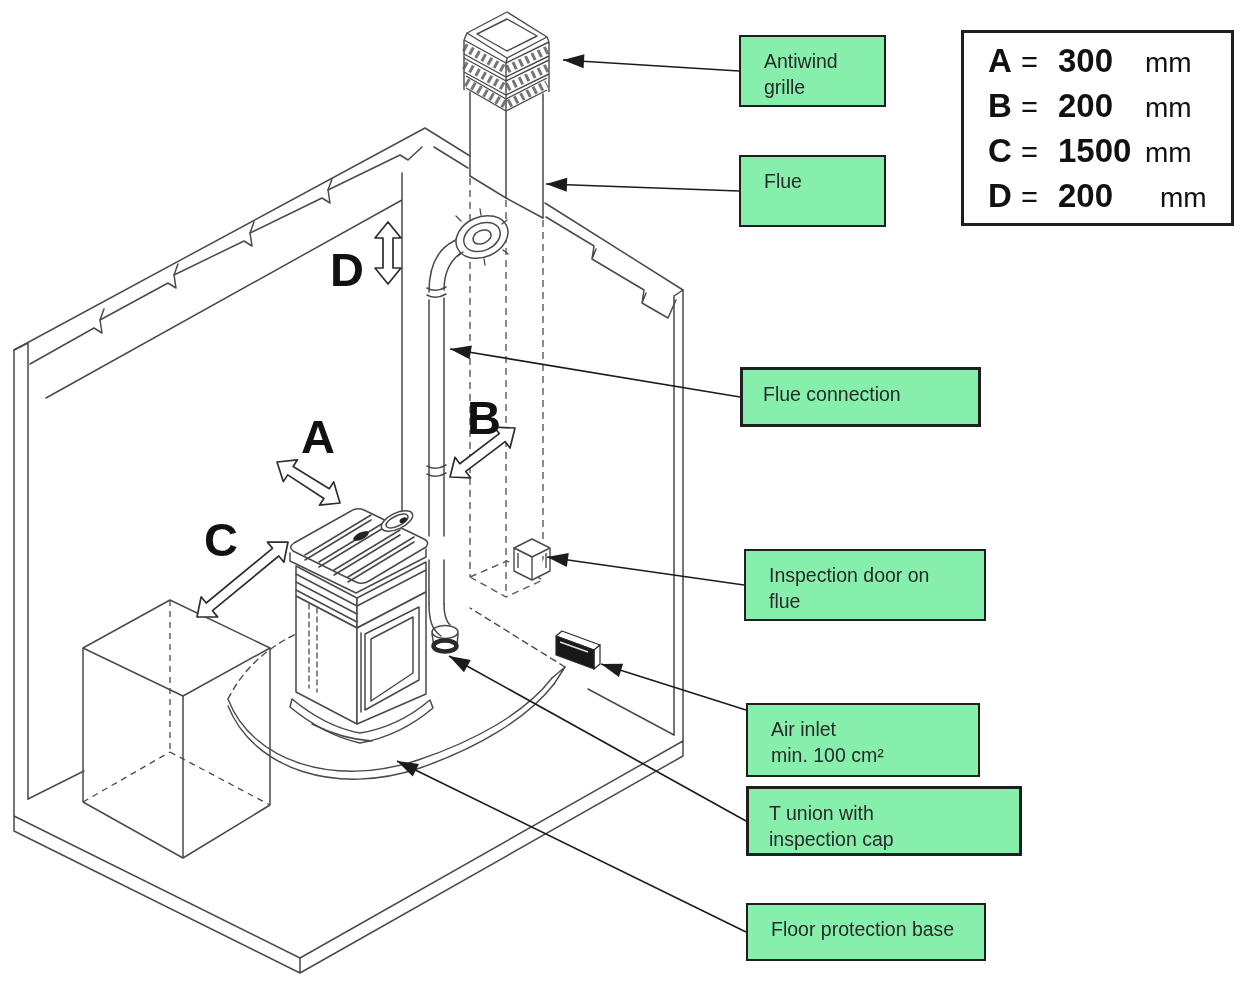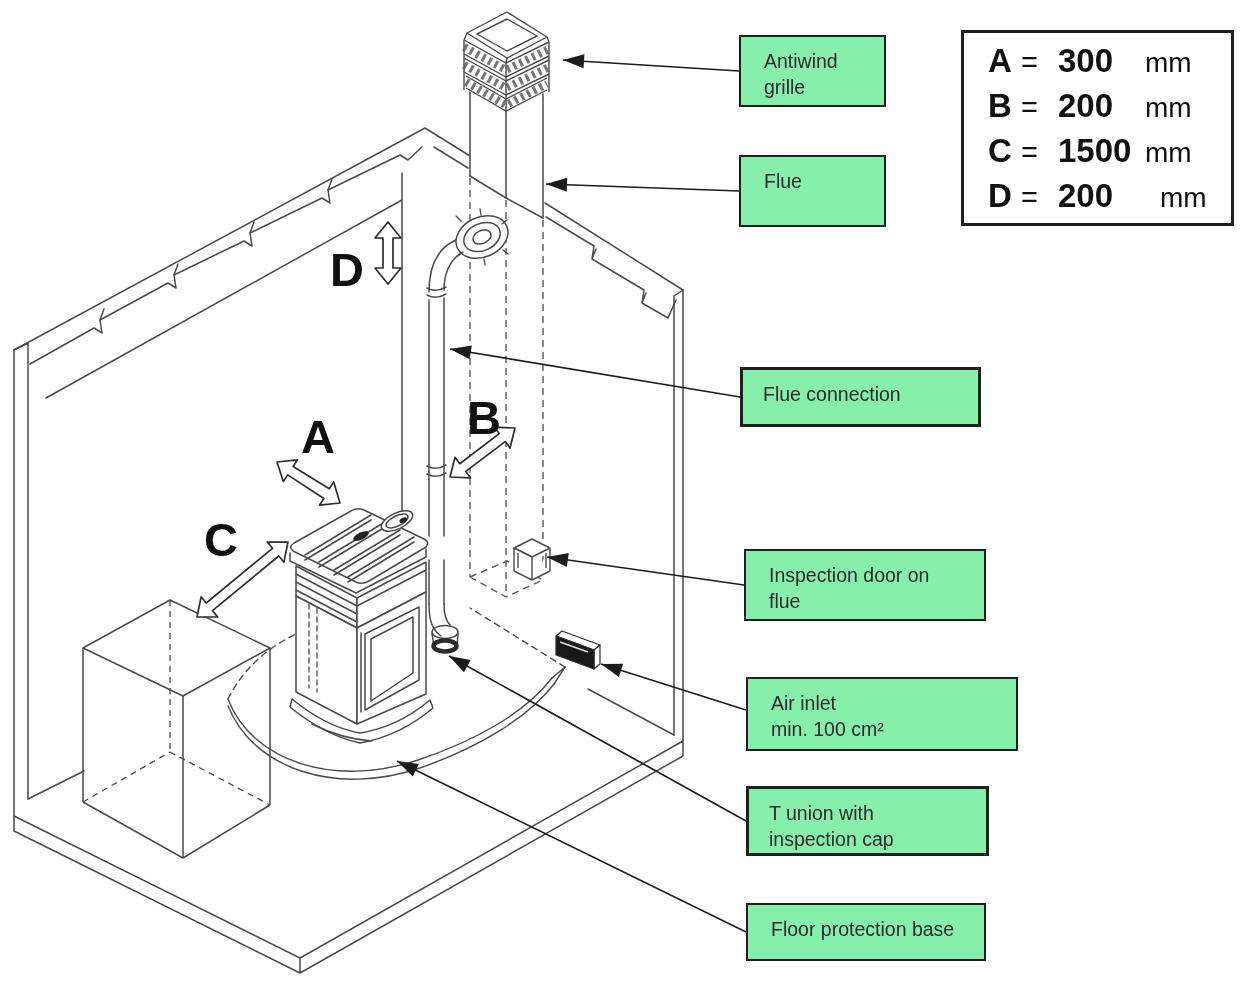--- a/index.html
+++ b/index.html
@@ -184,23 +184,23 @@
   <div class="dim-letter" style="left:467px;top:394px;">B</div>
   <div class="dim-letter" style="left:204px;top:516px;">C</div>
   <div class="dim-letter" style="left:330px;top:246px;">D</div>
 
   <div class="callout" style="left:739px;top:35px;width:147px;height:72px;">Antiwind
 grille</div>
   <div class="callout" style="left:739px;top:155px;width:147px;height:72px;">Flue</div>
   <div class="callout thick" style="left:740px;top:367px;width:241px;height:60px;">Flue connection</div>
   <div class="callout" style="left:744px;top:549px;width:242px;height:72px;">Inspection door on
 flue</div>
-  <div class="callout" style="left:746px;top:677px;width:272px;height:74px;">Air inlet
+  <div class="callout" style="left:746px;top:703px;width:234px;height:74px;">Air inlet
 min. 100 cm²</div>
-  <div class="callout thick" style="left:746px;top:786px;width:243px;height:70px;">T union with
+  <div class="callout thick" style="left:746px;top:786px;width:276px;height:70px;">T union with
 inspection cap</div>
   <div class="callout" style="left:746px;top:903px;width:240px;height:58px;">Floor protection base</div>
 
   <div class="legend">
     <div class="legend-row row-a">
       <span class="legend-letter">A</span>
       <span class="legend-eq">=</span>
       <span class="legend-value">300</span>
       <span class="legend-unit">mm</span>
     </div>

